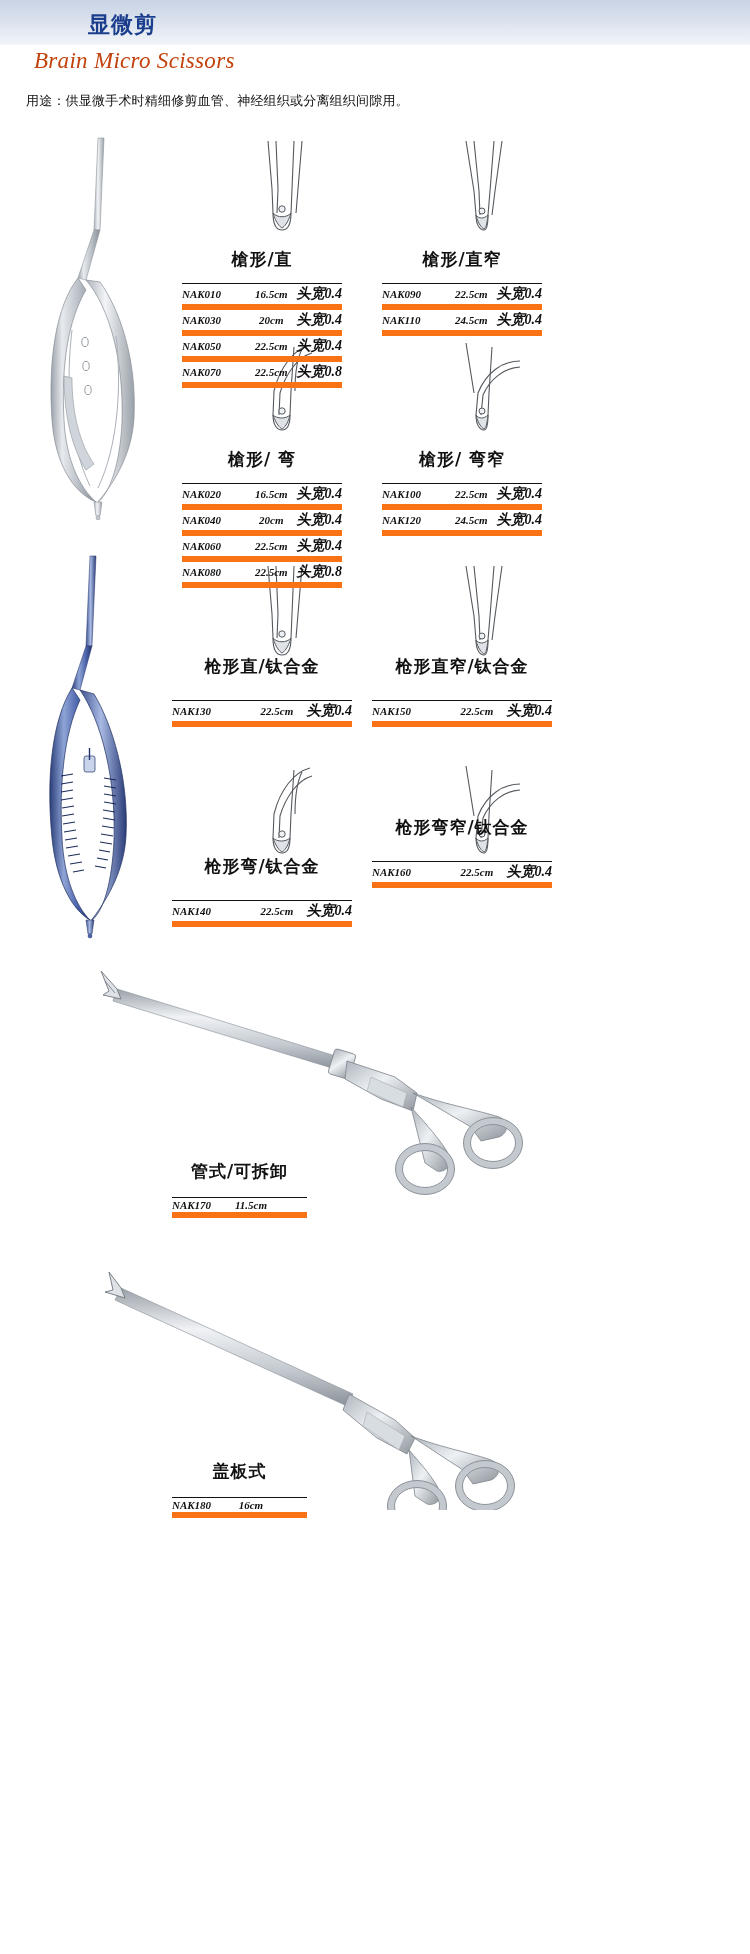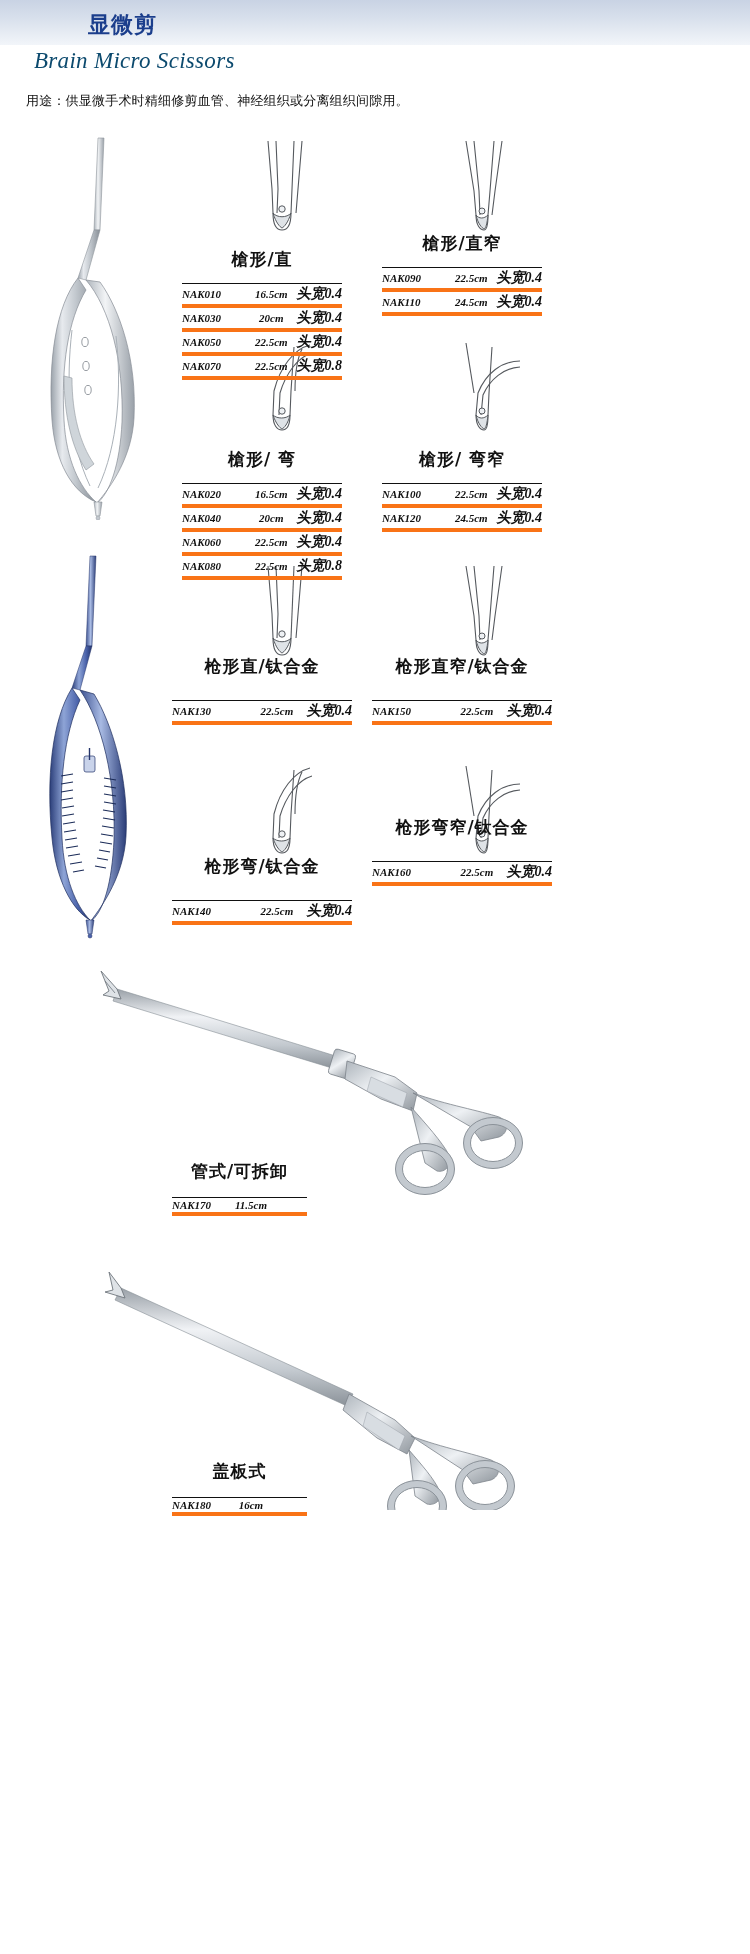--- a/index.html
+++ b/index.html
@@ -41,21 +41,21 @@
     font-weight:bold;
     color:#1b3e8c;
     letter-spacing:1px;
   }
   .title-en{
     position:absolute;
     left:34px;top:48px;
     font-family:"Liberation Serif", serif;
     font-style:italic;
     font-size:23px;
-    color:#0c4a6e;
+    color:#c2410c;
     letter-spacing:0.3px;
   }
   .usage{
     position:absolute;
     left:26px;top:92px;
     font-family:"DejaVu Sans", sans-serif;
     font-size:13px;
     color:#111;
     letter-spacing:0.2px;
   }
@@ -76,21 +76,21 @@
     border-collapse:collapse;
     font-family:"Liberation Serif", serif;
     font-style:italic;
     font-weight:bold;
     font-size:11px;
     color:#111;
     width:100%;
   }
   table.speclist td{
     padding:1px 0 1px 0;
-    border-bottom:4px solid #f97316;
+    border-bottom:6px solid #f97316;
     white-space:nowrap;
   }
   table.speclist tr:first-child td{
     border-top:1px solid #111;
   }
   td.c-code{width:42%;padding-left:4px;}
   td.c-len{width:33%;text-align:center;}
   td.c-w{width:25%;text-align:left;padding-right:4px;font-size:14px;}
 
   
@@ -361,21 +361,21 @@
       </tr>
       <tr>
         <td class="c-code">NAK070</td>
         <td class="c-len">22.5cm</td>
         <td class="c-w">头宽0.8</td>
       </tr>
     </tbody>
       </table>
   </div>
 
-  <div class="group" style="left:382px; top:232px; width:160px;">
+  <div class="group" style="left:382px; top:248px; width:160px;">
     <div class="caption">槍形/直窄</div>
     <table class="speclist" style="margin-top:12px;">
       <tbody>
           <tr>
         <td class="c-code">NAK090</td>
         <td class="c-len">22.5cm</td>
         <td class="c-w">头宽0.4</td>
       </tr>
       <tr>
         <td class="c-code">NAK110</td>

